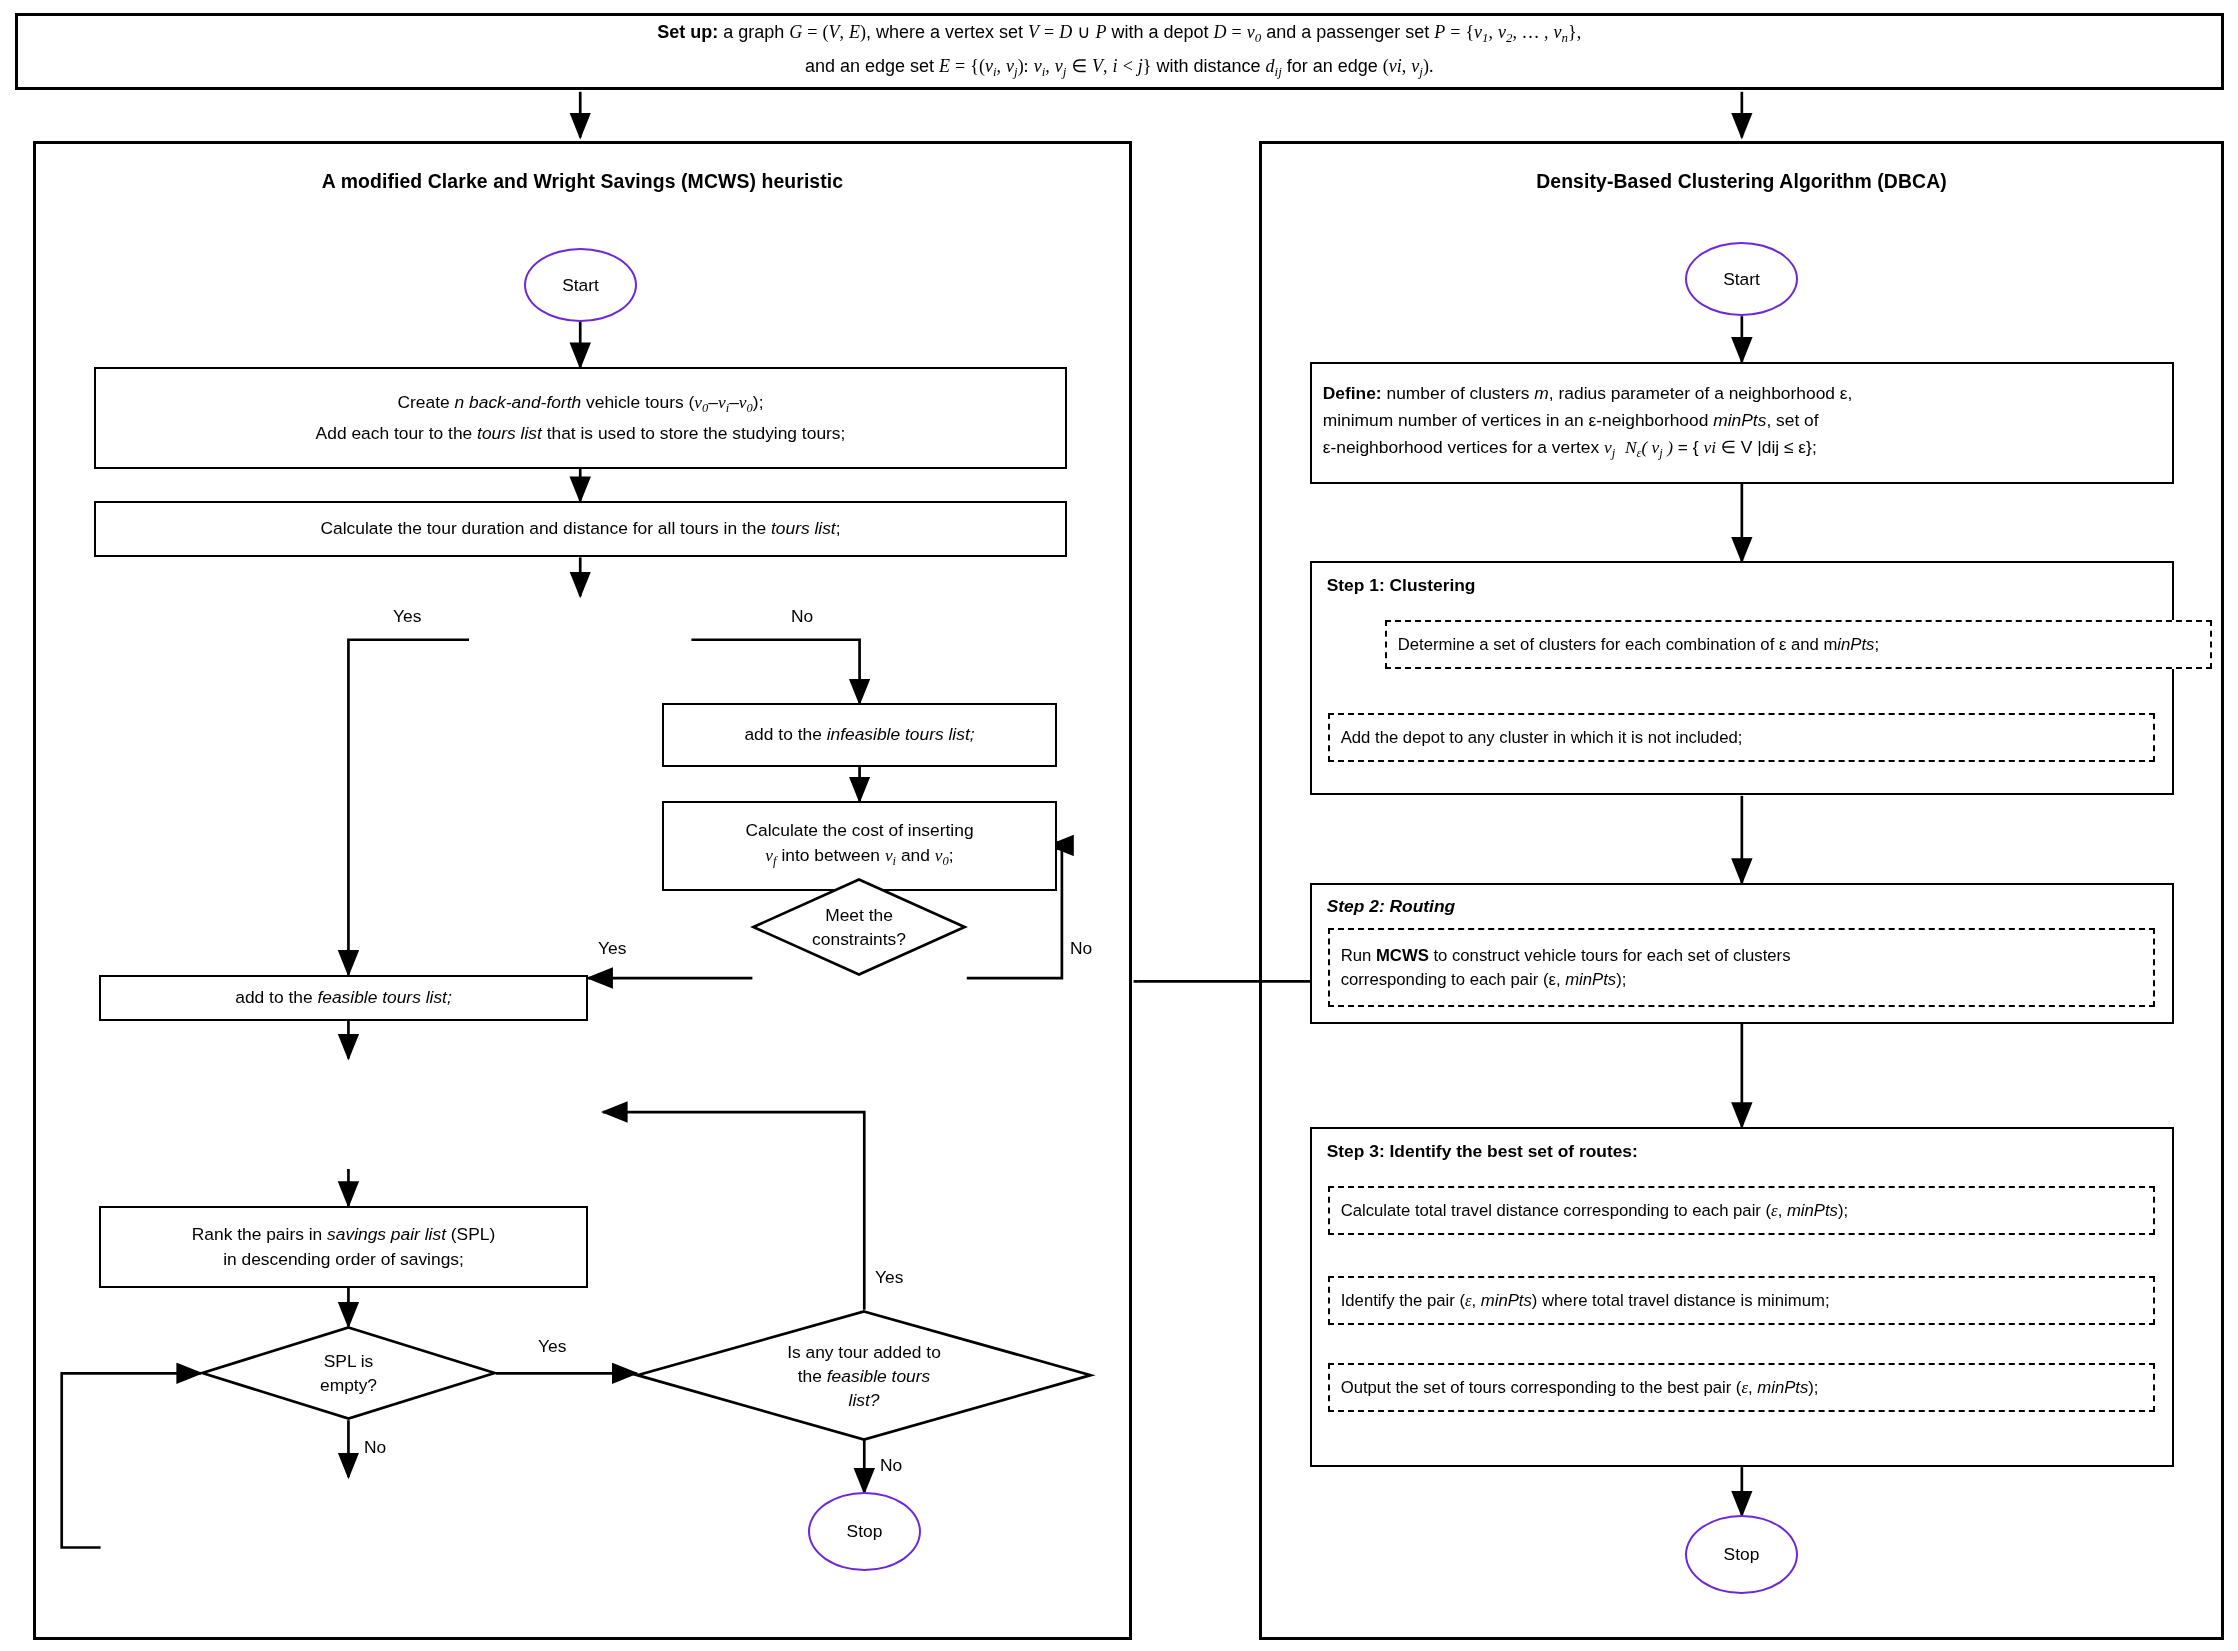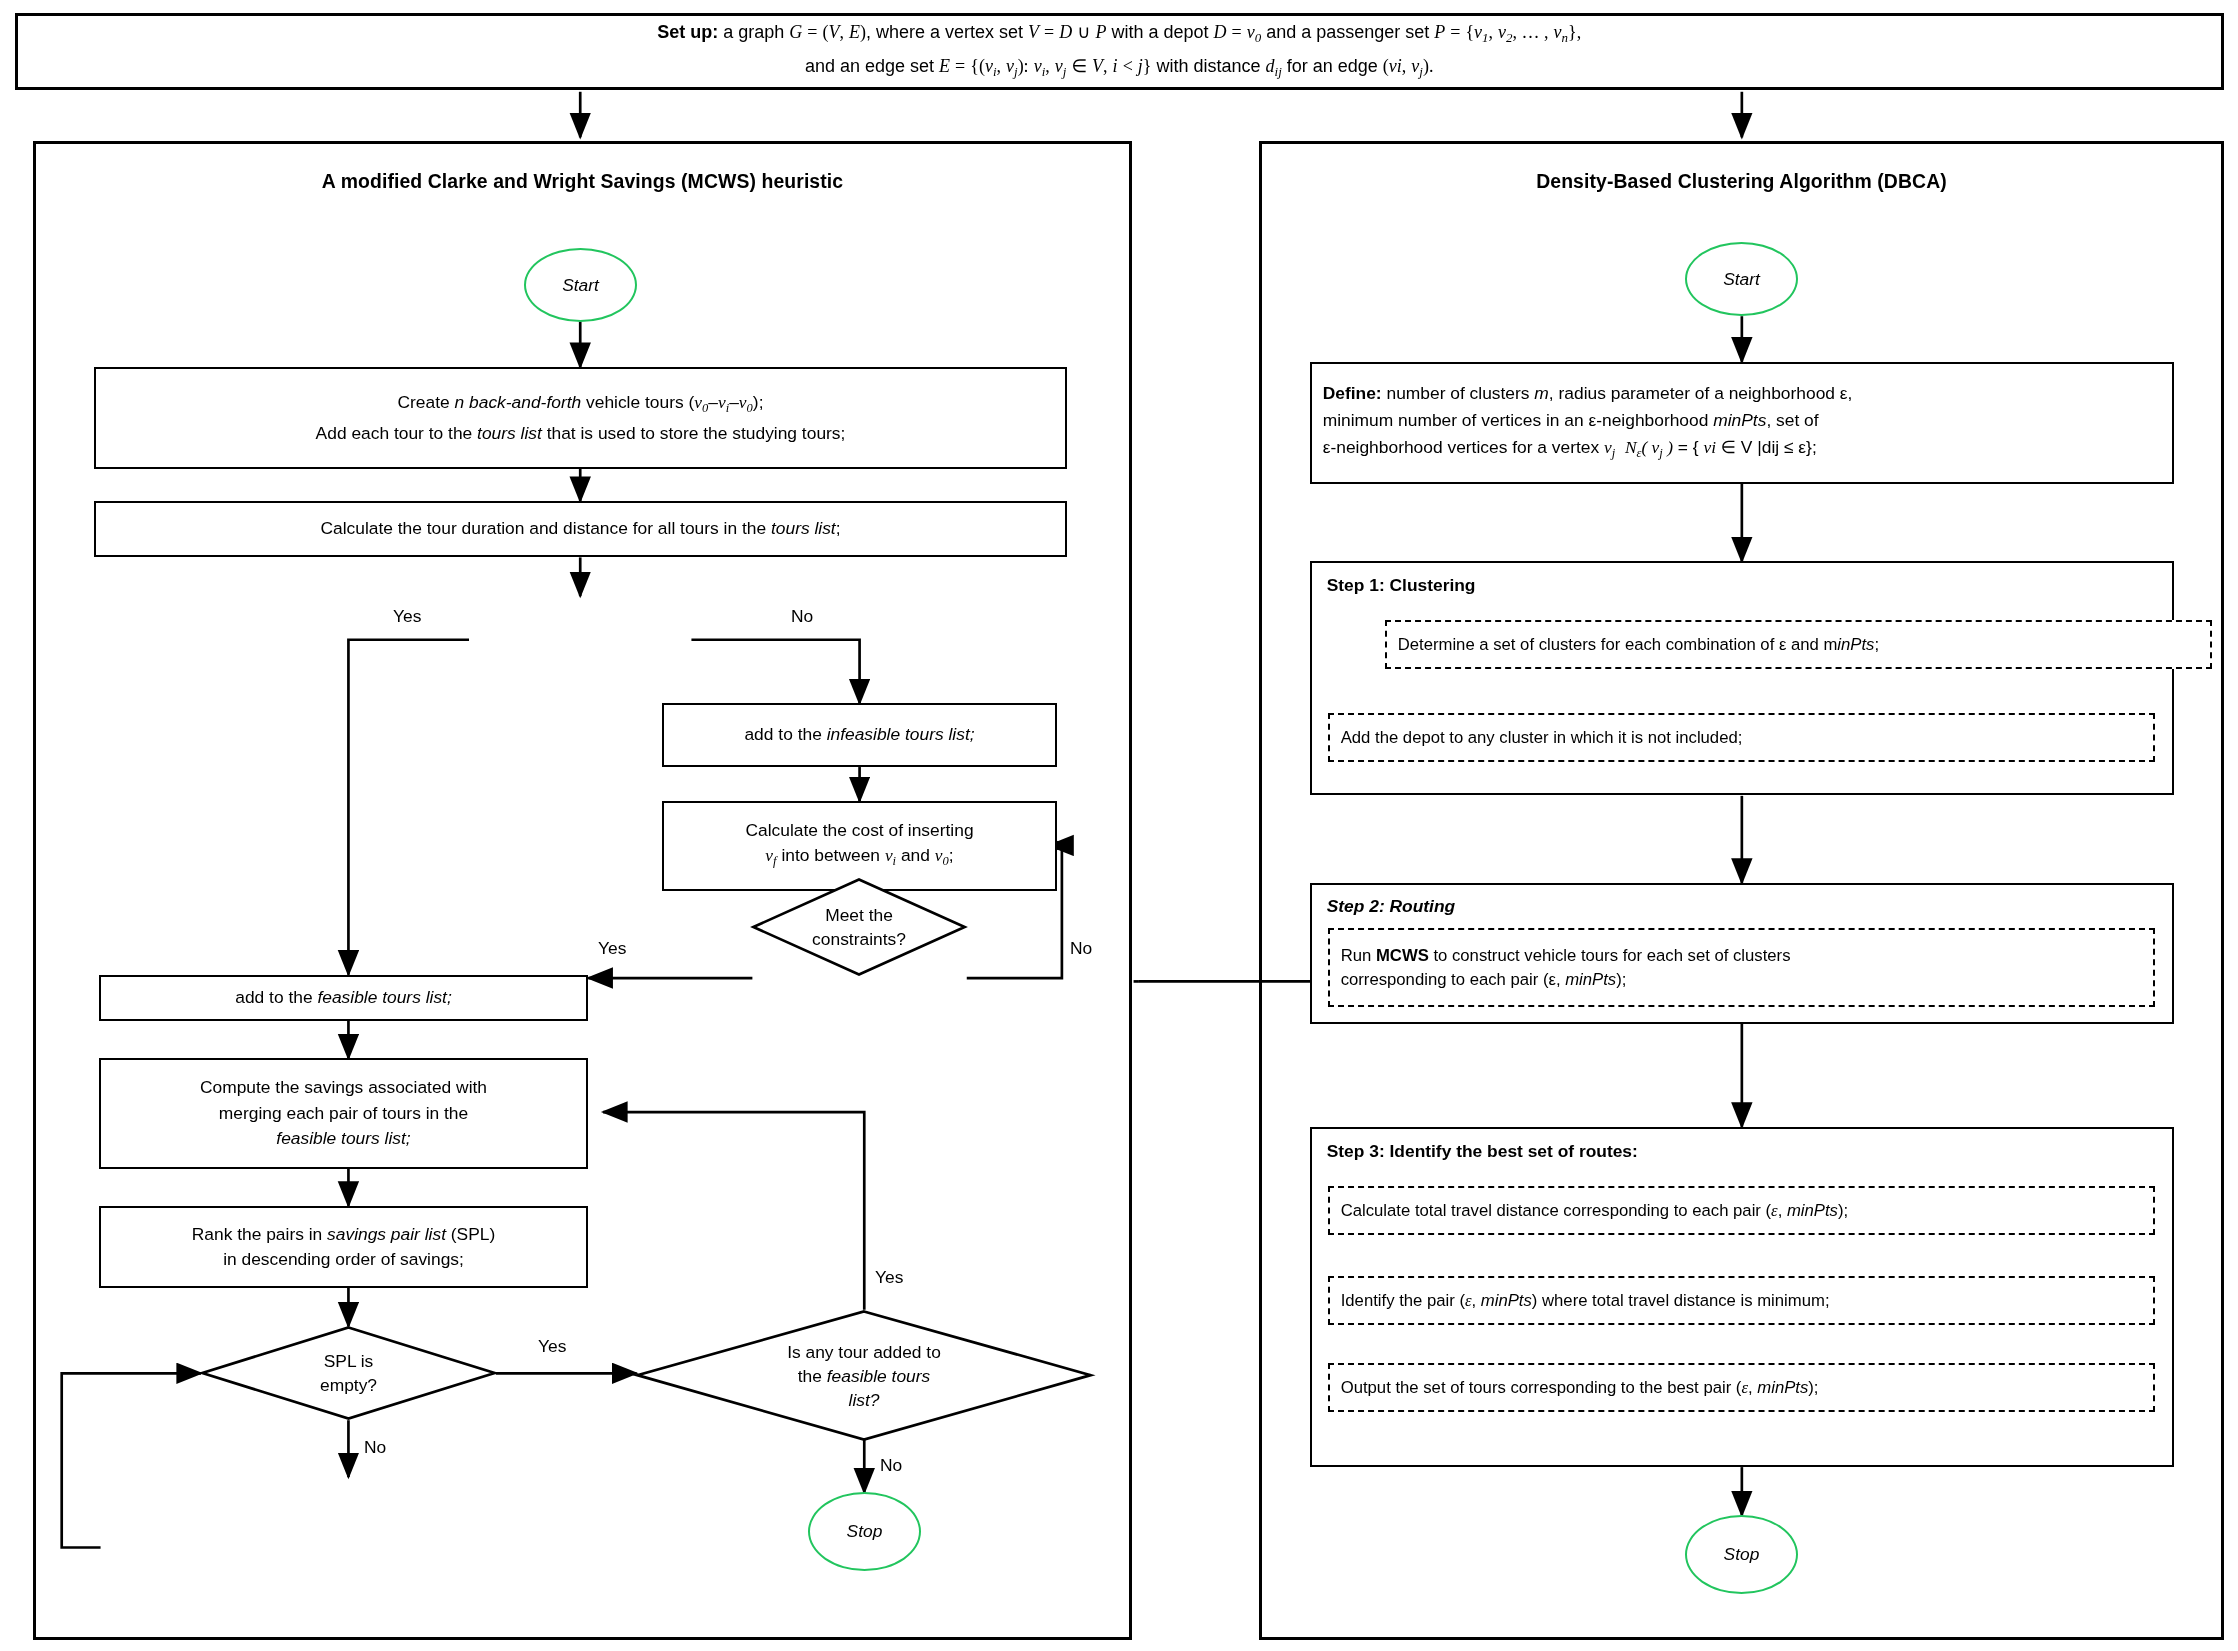--- a/index.html
+++ b/index.html
@@ -19,21 +19,21 @@
   .col-title{position:absolute;top:25.5px;left:0;width:100%;text-align:center;font-size:19.4px;font-weight:bold;letter-spacing:0.1px;}
 
   
   .node{position:absolute;box-sizing:border-box;display:flex;align-items:center;justify-content:center;
     text-align:center;background:#fff;}
   .proc{border:2px solid #000;font-size:17.4px;line-height:25.5px;padding:4px 9.4px;}
   .proc-right{border:2px solid #000;font-size:17.4px;line-height:27px;padding:5.4px 10.7px;
      justify-content:flex-start;text-align:left;}
   .dashed{border:2px dashed #000;font-size:16.7px;line-height:24px;padding:4px 10.7px;
      justify-content:flex-start;text-align:left;}
-  .term{border:2px solid #22c55e;border-radius:50%;font-size:17.4px;font-style:italic;}
+  .term{border:2px solid #6d28d9;border-radius:50%;font-size:17.4px;}
   .step-frame{position:absolute;border:2px solid #000;background:#fff;box-sizing:border-box;}
   .step-label{position:absolute;font-size:17.4px;font-weight:bold;}
 
   .diamond-wrap{position:absolute;}
   .diamond-wrap svg{position:absolute;left:0;top:0;overflow:visible;}
   .diamond-text{position:absolute;left:0;top:0;width:100%;height:100%;display:flex;
     align-items:center;justify-content:center;text-align:center;font-size:17.4px;line-height:24px;}
 
   .edge-label{position:absolute;font-size:17.4px;background:#fff;padding:0 2px;}
 
@@ -203,25 +203,20 @@
   </div>
   <div class="edge-label" style="left:596px;top:938px;">Yes</div>
   <div class="edge-label" style="left:1068px;top:938px;">No</div>
 
   <div class="node proc" style="left:99px;top:975px;width:489px;height:46px;">
     <div>
       add to the <span class="it">feasible tours list;</span>
     </div>
   </div>
 
-  <div class="node proc" style="left:99px;top:1058px;width:489px;height:111px;flex-direction:column;">
-    <div>Compute the savings associated with</div>
-    <div>merging each pair of tours in the</div>
-    <div class="it">feasible tours list;</div>
-  </div>
 
   <div class="node proc" style="left:99px;top:1206px;width:489px;height:82px;flex-direction:column;">
     <div>
       Rank the pairs in <span class="it">savings pair list</span> (SPL)
     </div>
     <div>in descending order of savings;</div>
   </div>
 
   <div class="diamond-wrap" style="left:201px;top:1326px;width:295px;height:94px;">
     <svg width="295" height="94" viewBox="0 0 440 140">

